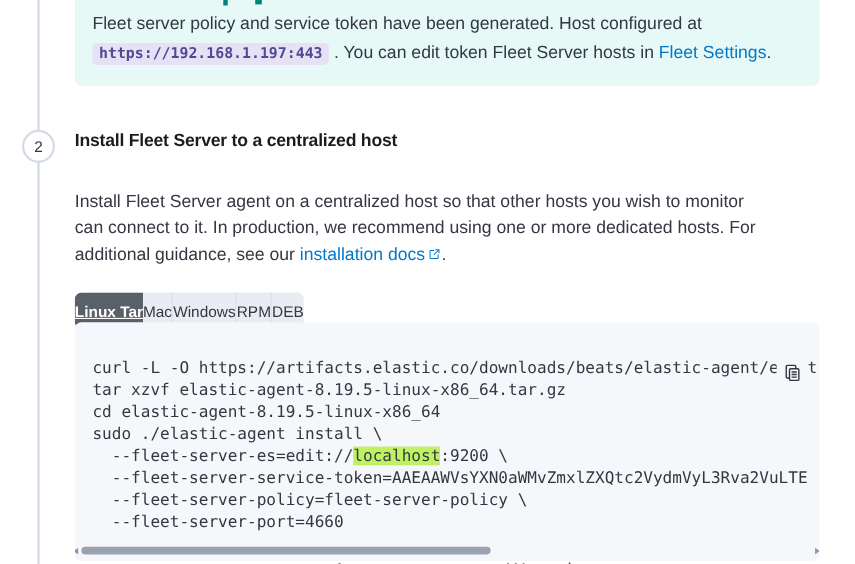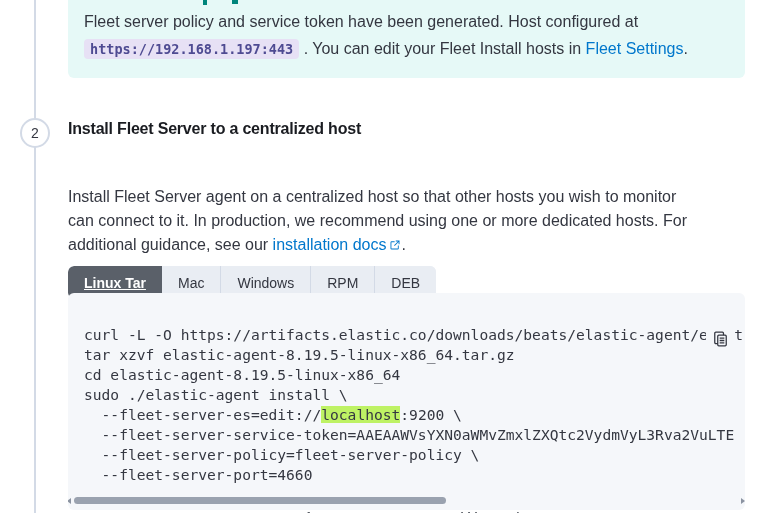--- a/index.html
+++ b/index.html
@@ -47,33 +47,33 @@
     font-size: 14px; color: #343741;
   }
   .step-title {
     position: absolute; left: 68px; top: 120px;
     font-size: 16px; font-weight: 700; color: #1a1c21;
     letter-spacing: -0.2px;
   }
 
   
   .desc {
-    position: absolute; left: 68px; top: 185px; width: 690px;
+    position: absolute; left: 68px; top: 172px; width: 690px;
     font-size: 16px; line-height: 24px; color: #343741;
   }
   .ext-icon { display: inline-block; vertical-align: -1px; margin-left: 3px; }
 
   
   .tabs {
     position: absolute; left: 68px; top: 266px; height: 33px;
     display: flex; border-radius: 6px; overflow: hidden;
     background: #e9edf3;
   }
   .tab {
-    height: 33px; padding: 0 16px;
+    height: 33px; padding: 0 0;
     display: flex; align-items: center; justify-content: center;
     font-family: "Liberation Sans", sans-serif;
     font-size: 14px; color: #343741; background: #e9edf3;
     border: none; border-right: 1px solid #d3dae6; cursor: pointer;
   }
   .tab:last-child { border-right: none; }
   .tab.selected {
     background: #5a6069; color: #ffffff; font-weight: 700;
     text-decoration: underline; border-right: none; border-radius: 6px 0 0 6px;
   }
@@ -123,21 +123,21 @@
 <body>
 
 <div class="page">
 
   <div class="step-line"></div>
 
   <section class="callout">
     <div class="callout-body">
       <span>Fleet server policy and service token have been generated. Host configured at</span><br>
       <code class="host-chip">https://192.168.1.197:443</code>
-      <span>. You can edit your Fleet Install hosts in</span>
+      <span>. You can edit token Fleet Server hosts in</span>
       <a class="link">Fleet Settings</a><span>.</span>
     </div>
   </section>
   <div class="frag frag-1"></div>
   <div class="frag frag-2"></div>
 
   <div class="step-circle">
     <span>2</span>
   </div>
   <h2 class="step-title">Install Fleet Server to a centralized host</h2>

